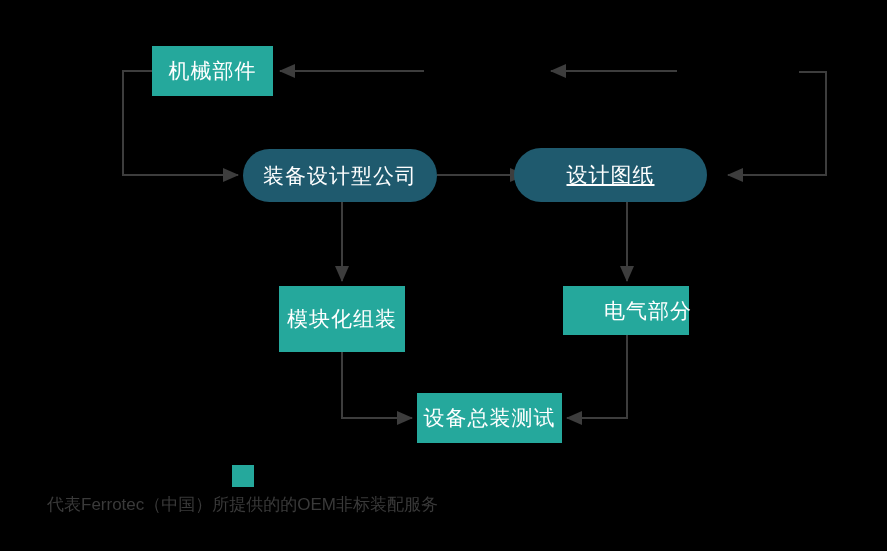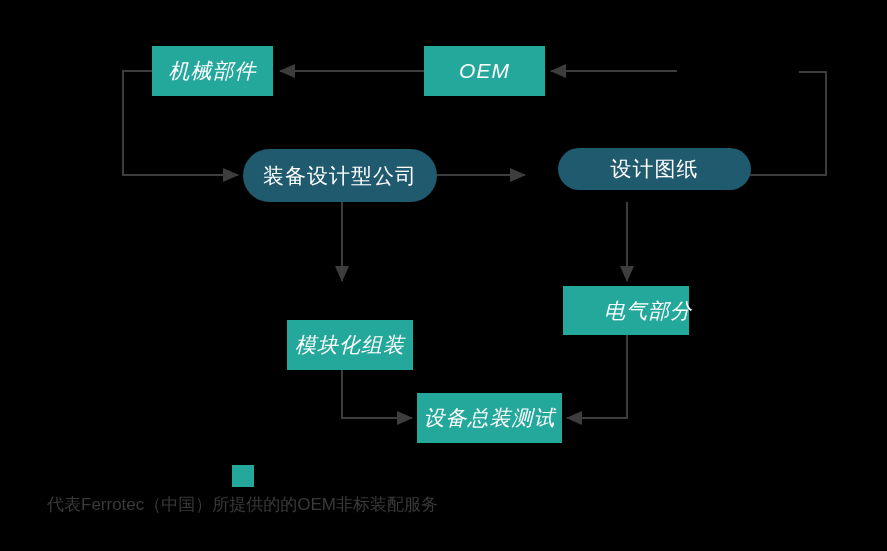--- a/index.html
+++ b/index.html
@@ -29,31 +29,31 @@
     position: absolute;
     display: flex;
     align-items: center;
     justify-content: center;
     color: var(--node-text, #FFFFFF);
     font-size: 21px;
     letter-spacing: 1px;
     white-space: nowrap;
     box-sizing: border-box;
   }
-  .node.service { background: var(--service-node, #25A89C); font-style: italic; }
+  .node.service { background: var(--service-node, #25A89C); }
   .node.company {
     background: var(--company-node, #1F5A6E);
     border-radius: 27px;
   }
   #node-mechanical-parts            { left: 152px; top: 46px;  width: 121px; height: 50px; }
   #node-oem                         { left: 424px; top: 46px;  width: 121px; height: 50px; }
   #node-mechanical-section          { left: 677px; top: 47px;  width: 122px; height: 49px; }
   #node-equipment-design-company    { left: 243px; top: 149px; width: 194px; height: 53px; }
-  #node-design-drawings             { left: 558px; top: 148px; width: 193px; height: 42px; }
-  #node-modular-assembly            { left: 287px; top: 286px; width: 126px; height: 50px; margin-top: 34px; }
+  #node-design-drawings             { left: 514px; top: 148px; width: 193px; height: 54px; text-decoration: underline; }
+  #node-modular-assembly            { left: 279px; top: 286px; width: 126px; height: 66px; }
   #node-electrical-section          { left: 563px; top: 286px; width: 126px; height: 49px; padding-left: 44px; }
   #node-final-assembly-test         { left: 417px; top: 393px; width: 145px; height: 50px; }
   .legend {
     position: absolute;
     left: 47px; top: 465px;
     display: flex;
     align-items: center;
     gap: 6px;
     flex-direction: column;
   }
@@ -85,21 +85,20 @@
     <path class="connector" d="M437,175 L525,175" marker-end="url(#arrow)"></path>
     <path class="connector" d="M799,72 L826,72 L826,175 L728,175" marker-end="url(#arrow)"></path>
     <path class="connector" d="M342,202 L342,281" marker-end="url(#arrow)"></path>
     <path class="connector" d="M627,202 L627,281" marker-end="url(#arrow)"></path>
     <path class="connector" d="M342,335 L342,418 L412,418" marker-end="url(#arrow)"></path>
     <path class="connector" d="M627,335 L627,418 L567,418" marker-end="url(#arrow)"></path>
   </svg>
 
   <div class="node service" id="node-mechanical-parts">机械部件</div>
 
-  <div class="node service" id="node-oem">OEM</div>
 
 
   <div class="node company" id="node-equipment-design-company">装备设计型公司</div>
 
   <div class="node company" id="node-design-drawings">设计图纸</div>
 
   <div class="node service" id="node-modular-assembly">模块化组装</div>
 
   <div class="node service" id="node-electrical-section">电气部分</div>
 

